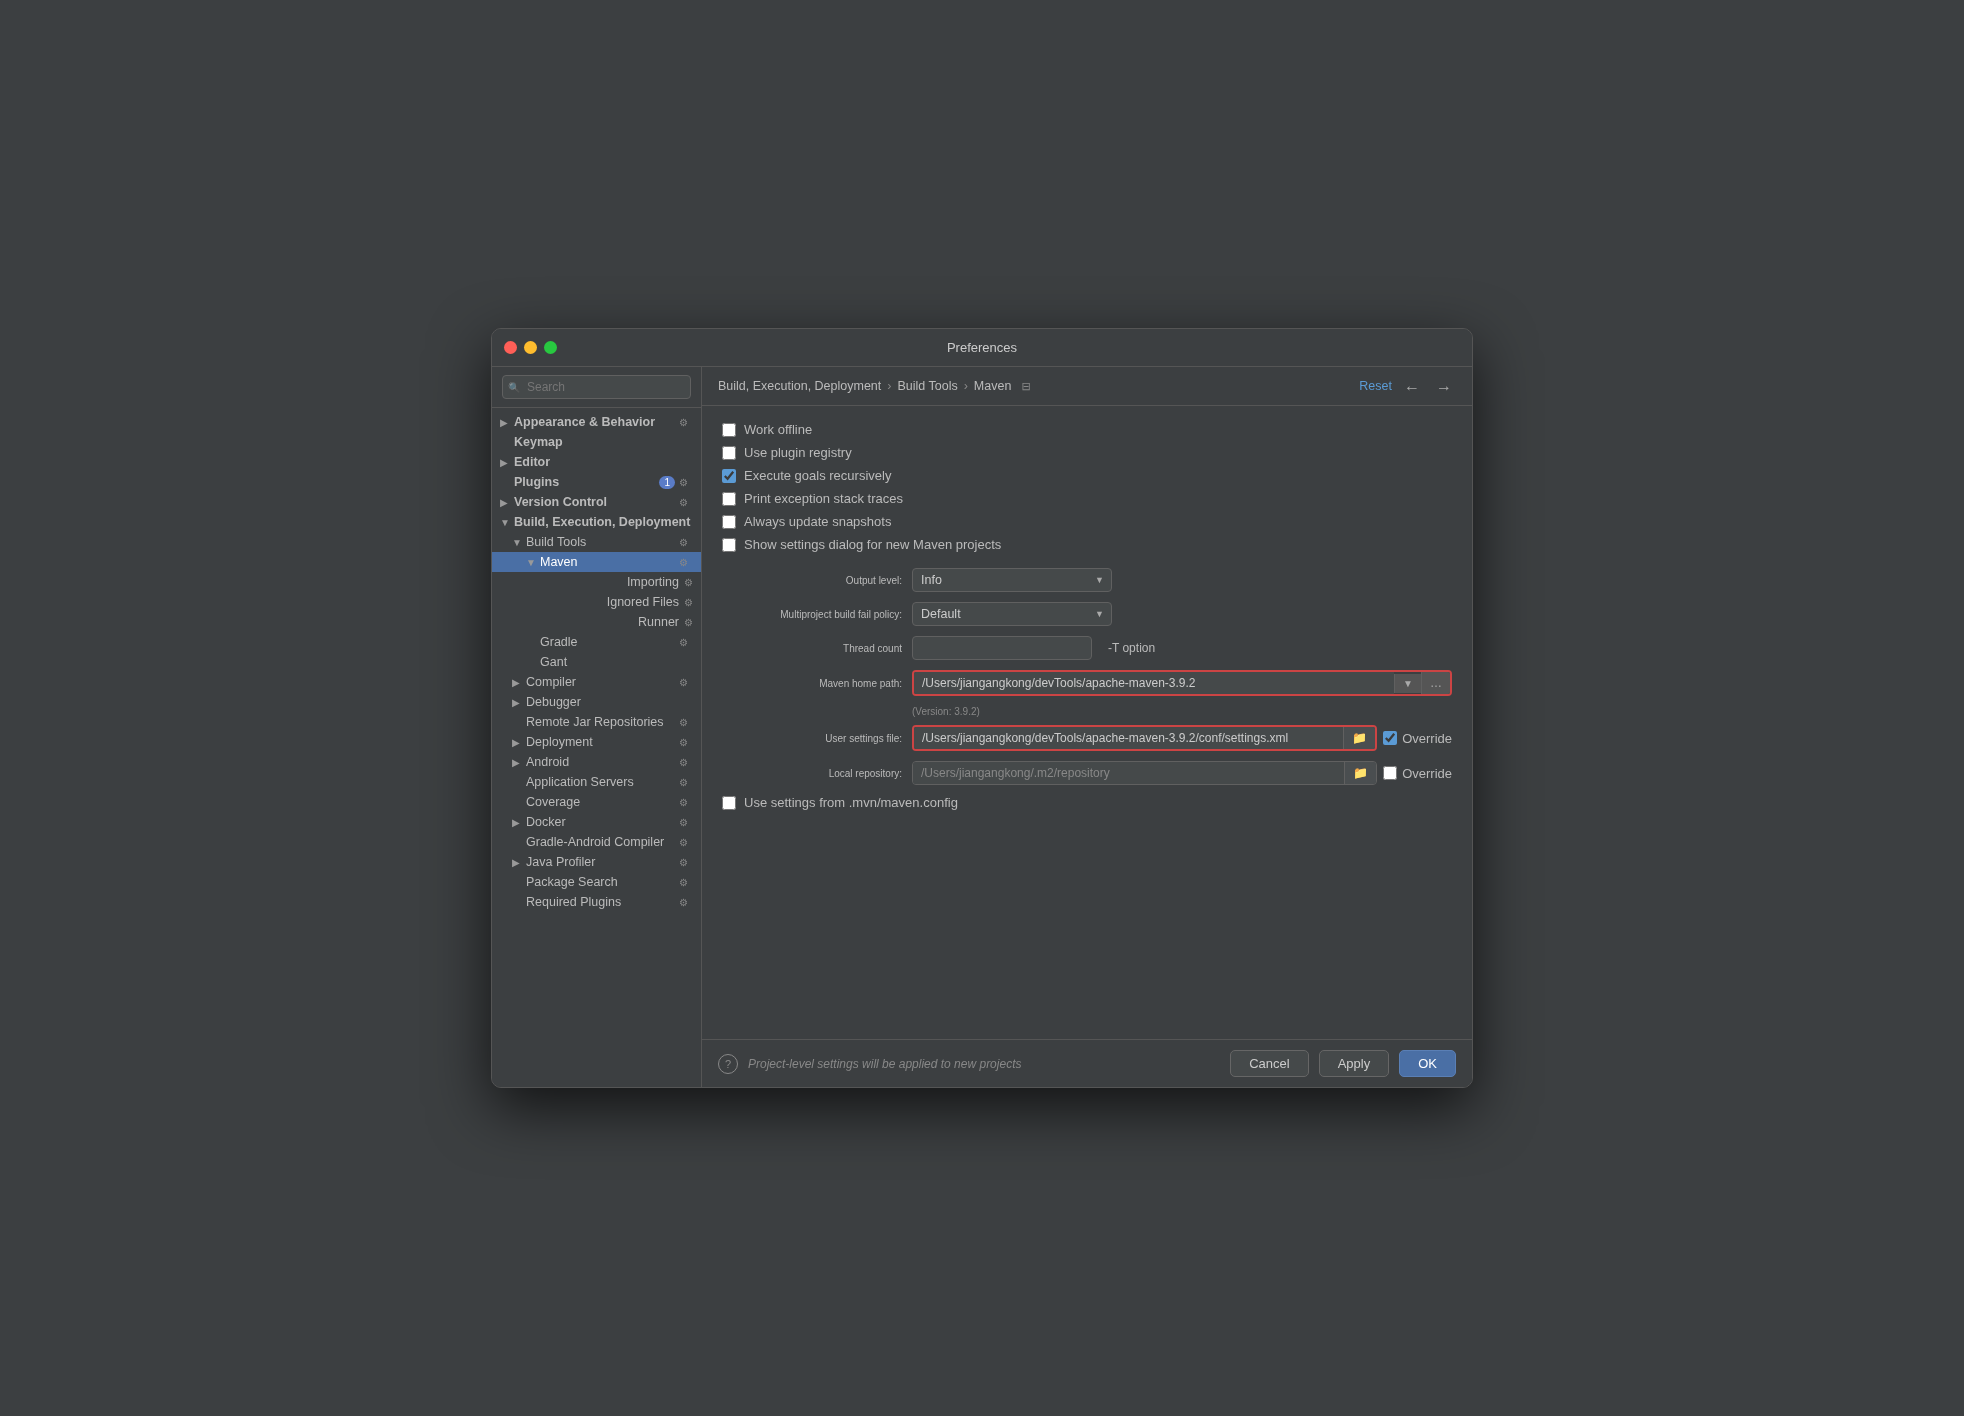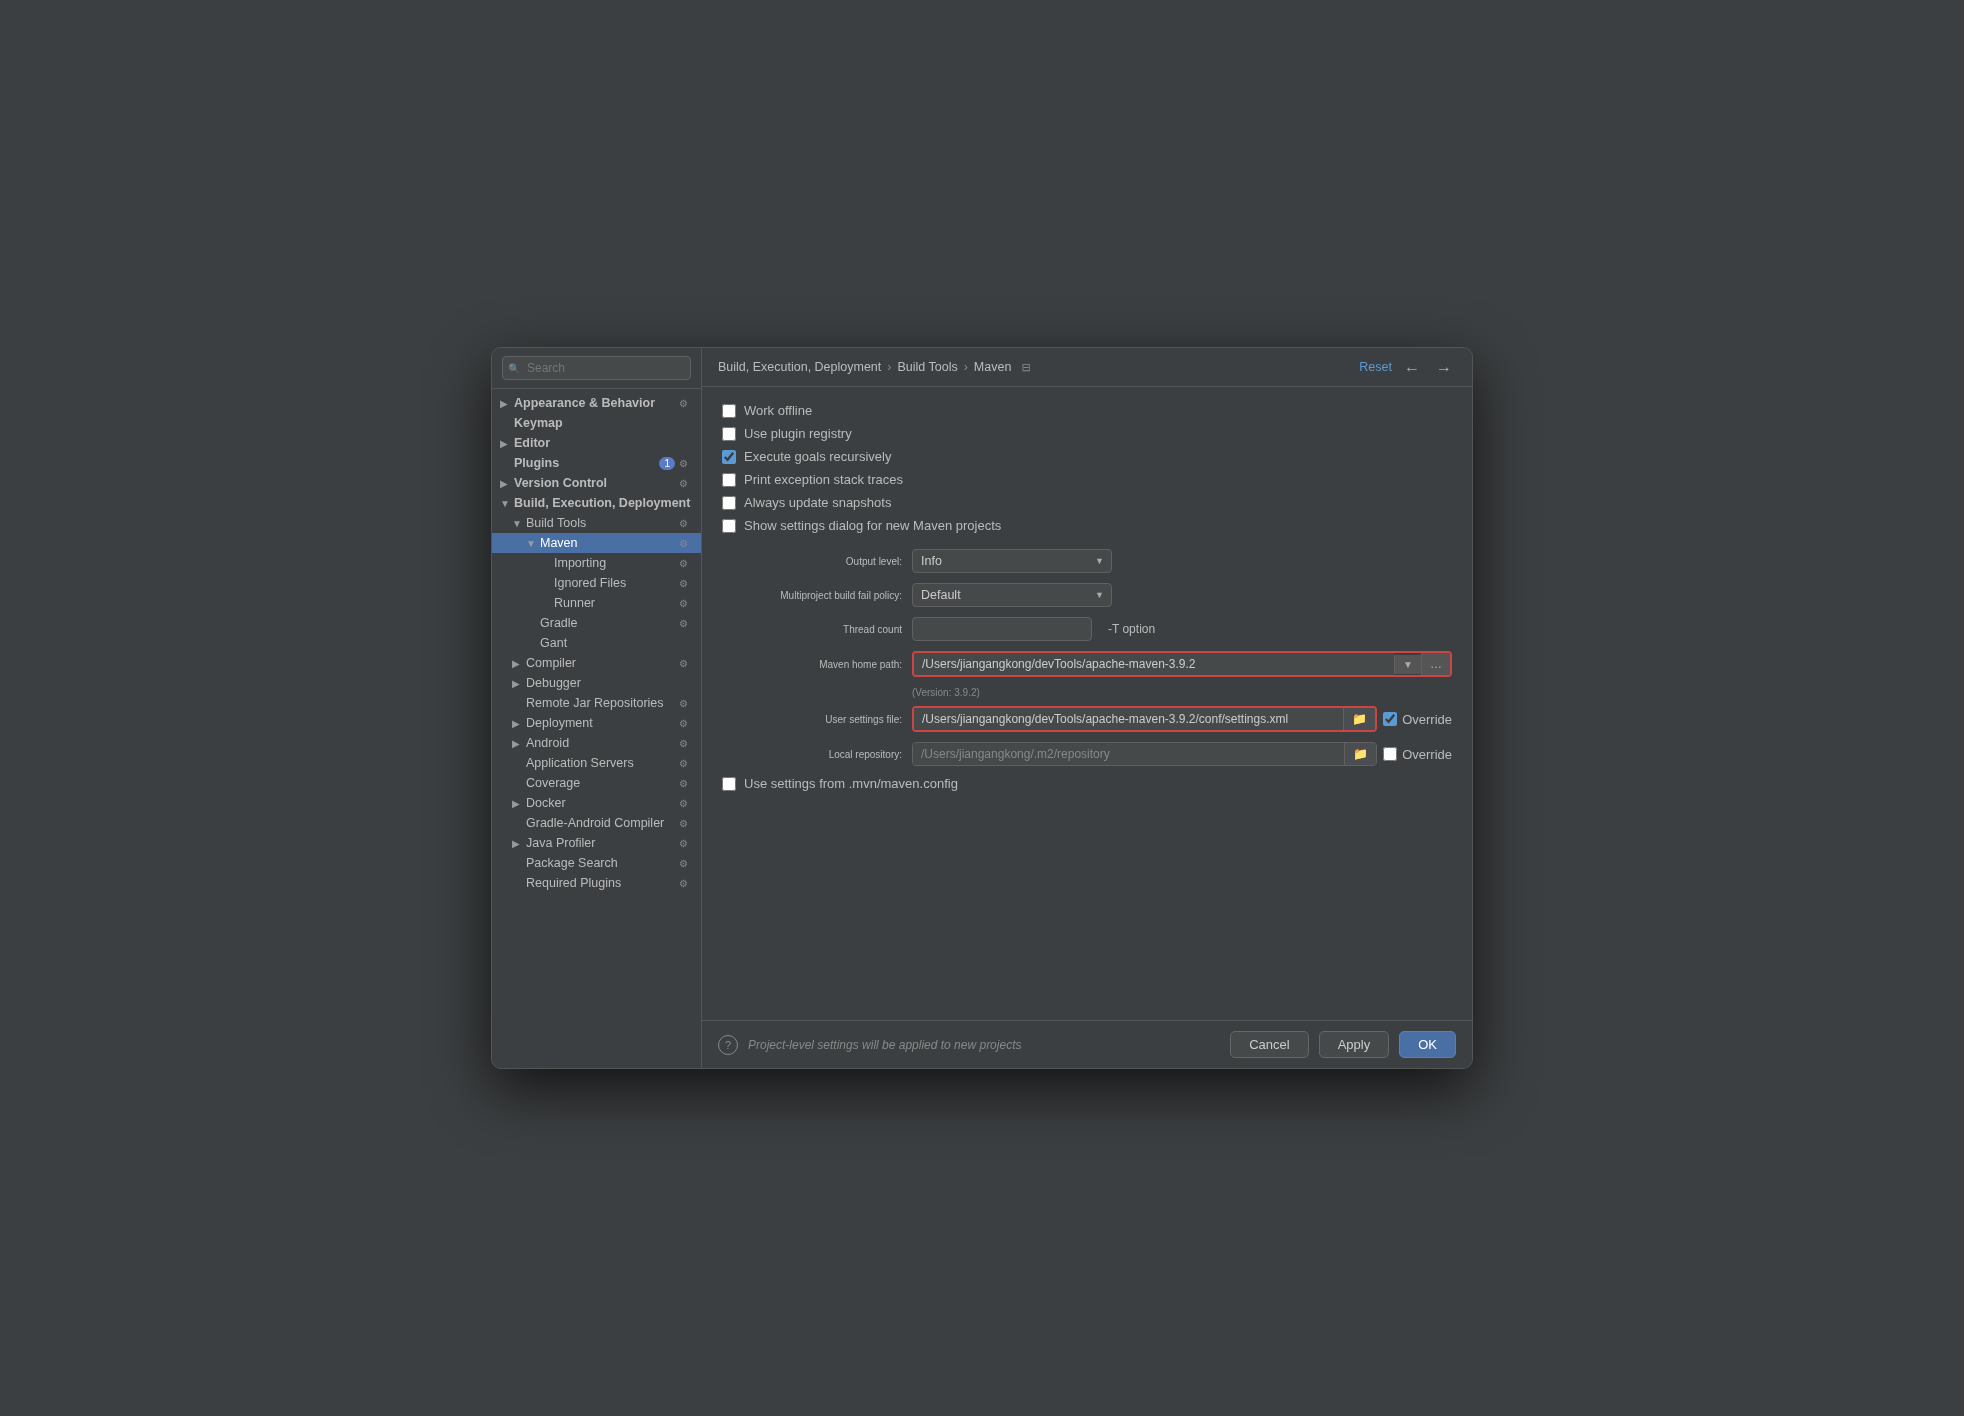--- a/index.html
+++ b/index.html
@@ -121,21 +121,21 @@
       border-radius: 8px;
       margin-right: 4px;
     }
     .tree-settings-icon {
       width: 14px;
       font-size: 10px;
       color: #888;
     }
     .indent-1 { padding-left: 20px; }
     .indent-2 { padding-left: 34px; }
-    .indent-3 { padding-left: 48px; }
+    .indent-3 { padding-left: 48px; text-align: right; }
     
     .main-panel {
       flex: 1;
       display: flex;
       flex-direction: column;
       background: #3c3f41;
       overflow: hidden;
     }
     .breadcrumb-bar {
       padding: 8px 16px;
@@ -368,20 +368,28 @@
       background: #4a6fa5;
       border-color: #5a7fb5;
       color: #fff;
     }
   </style>
 </head>
 <body>
 
 <div class="window">
 
+  <div class="titlebar">
+    <div class="titlebar-buttons">
+      <button class="tb-btn tb-close"></button>
+      <button class="tb-btn tb-min"></button>
+      <button class="tb-btn tb-max"></button>
+    </div>
+    <span class="titlebar-title">Preferences</span>
+  </div>
 
   <div class="main-content">
 
     <div class="sidebar">
       <div class="search-box">
         <div class="search-wrap">
           <input class="search-input" type="text" placeholder="Search" style="">
         </div>
       </div>
       <div class="sidebar-tree">

